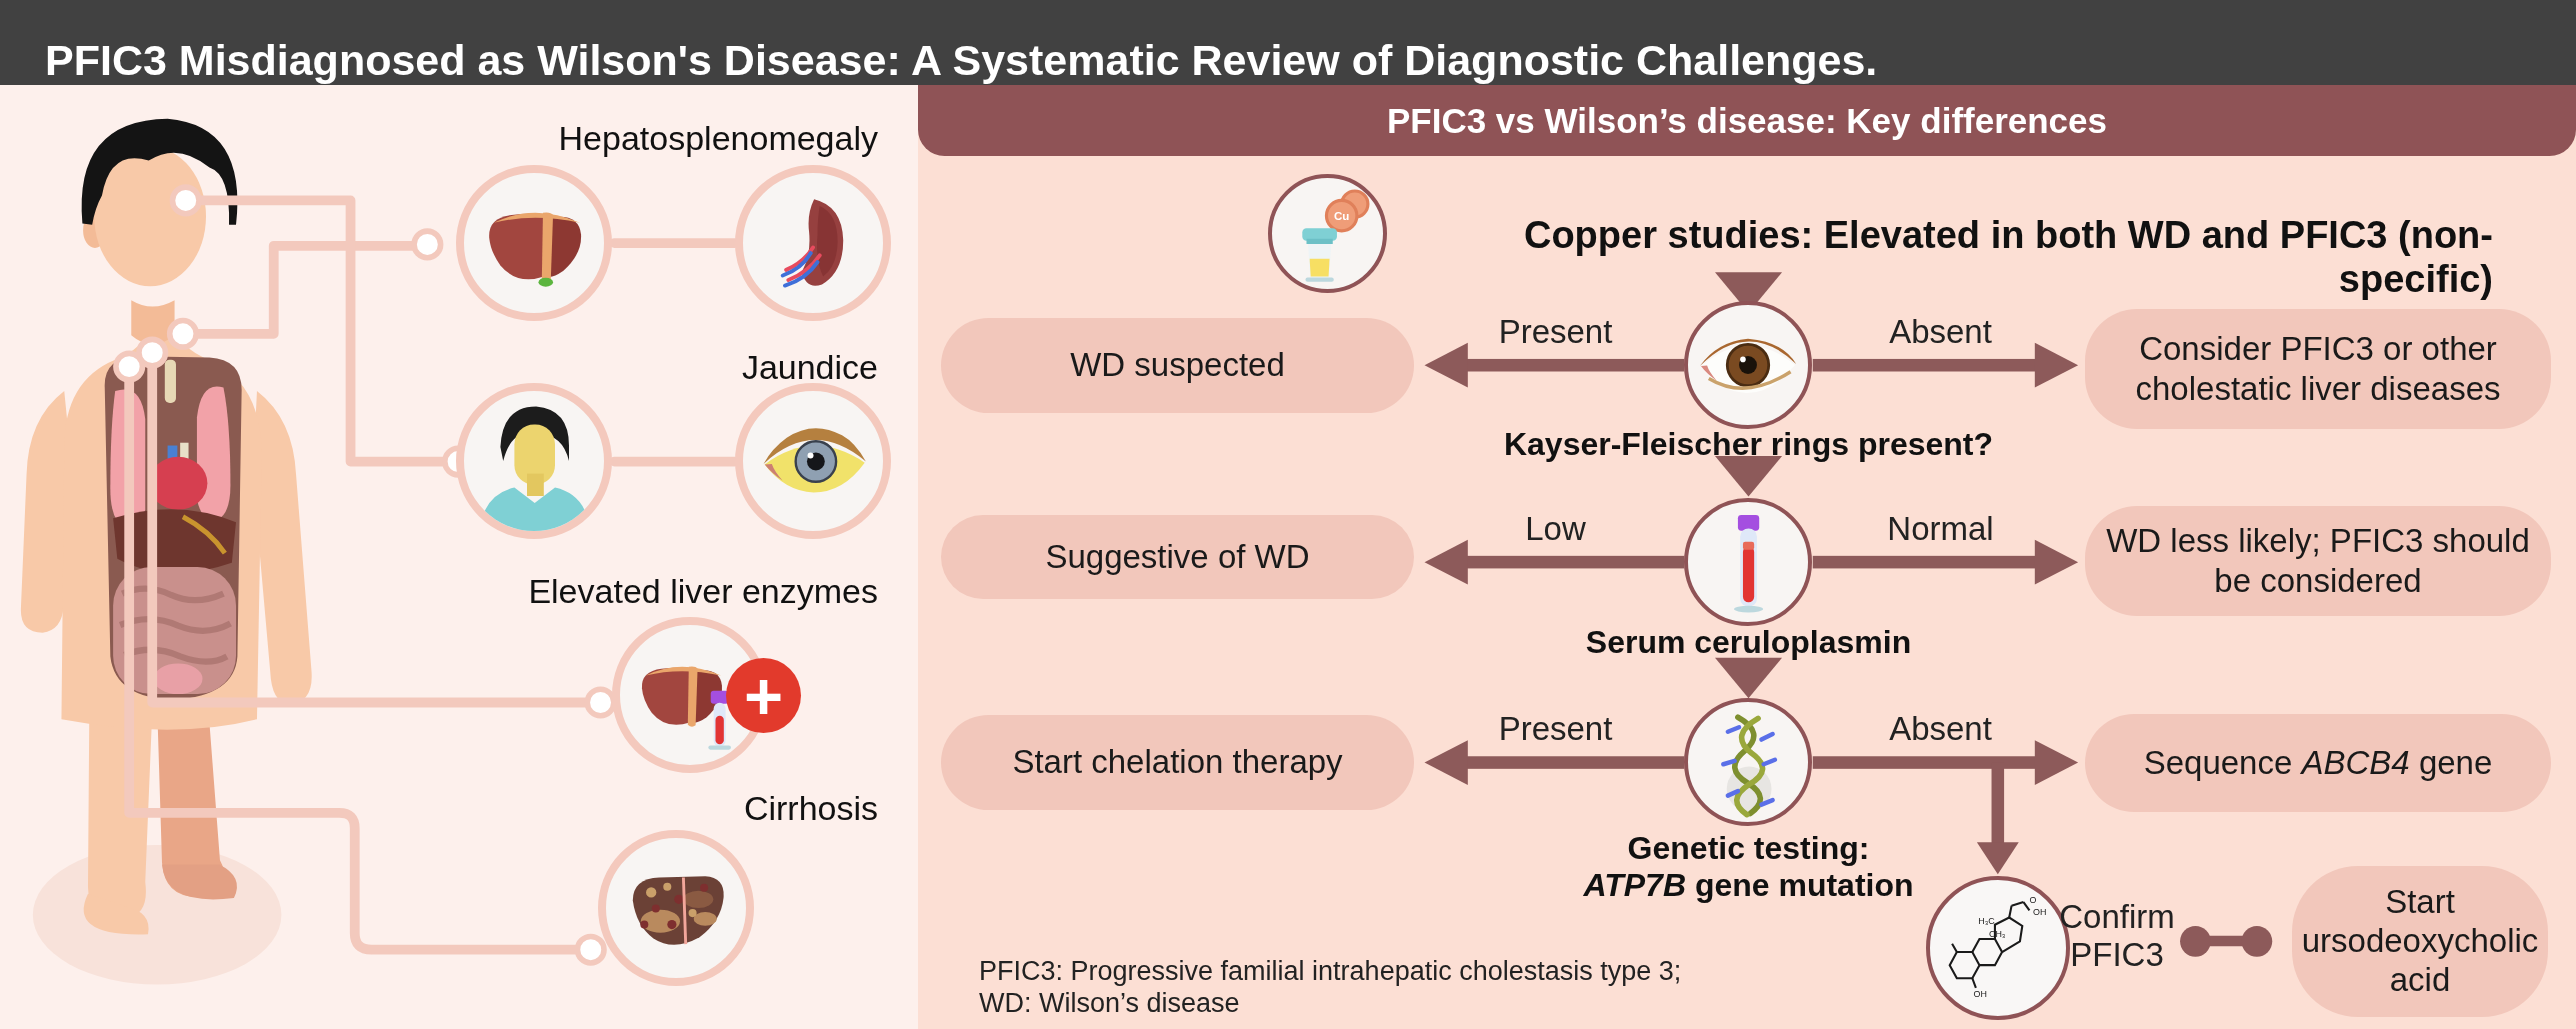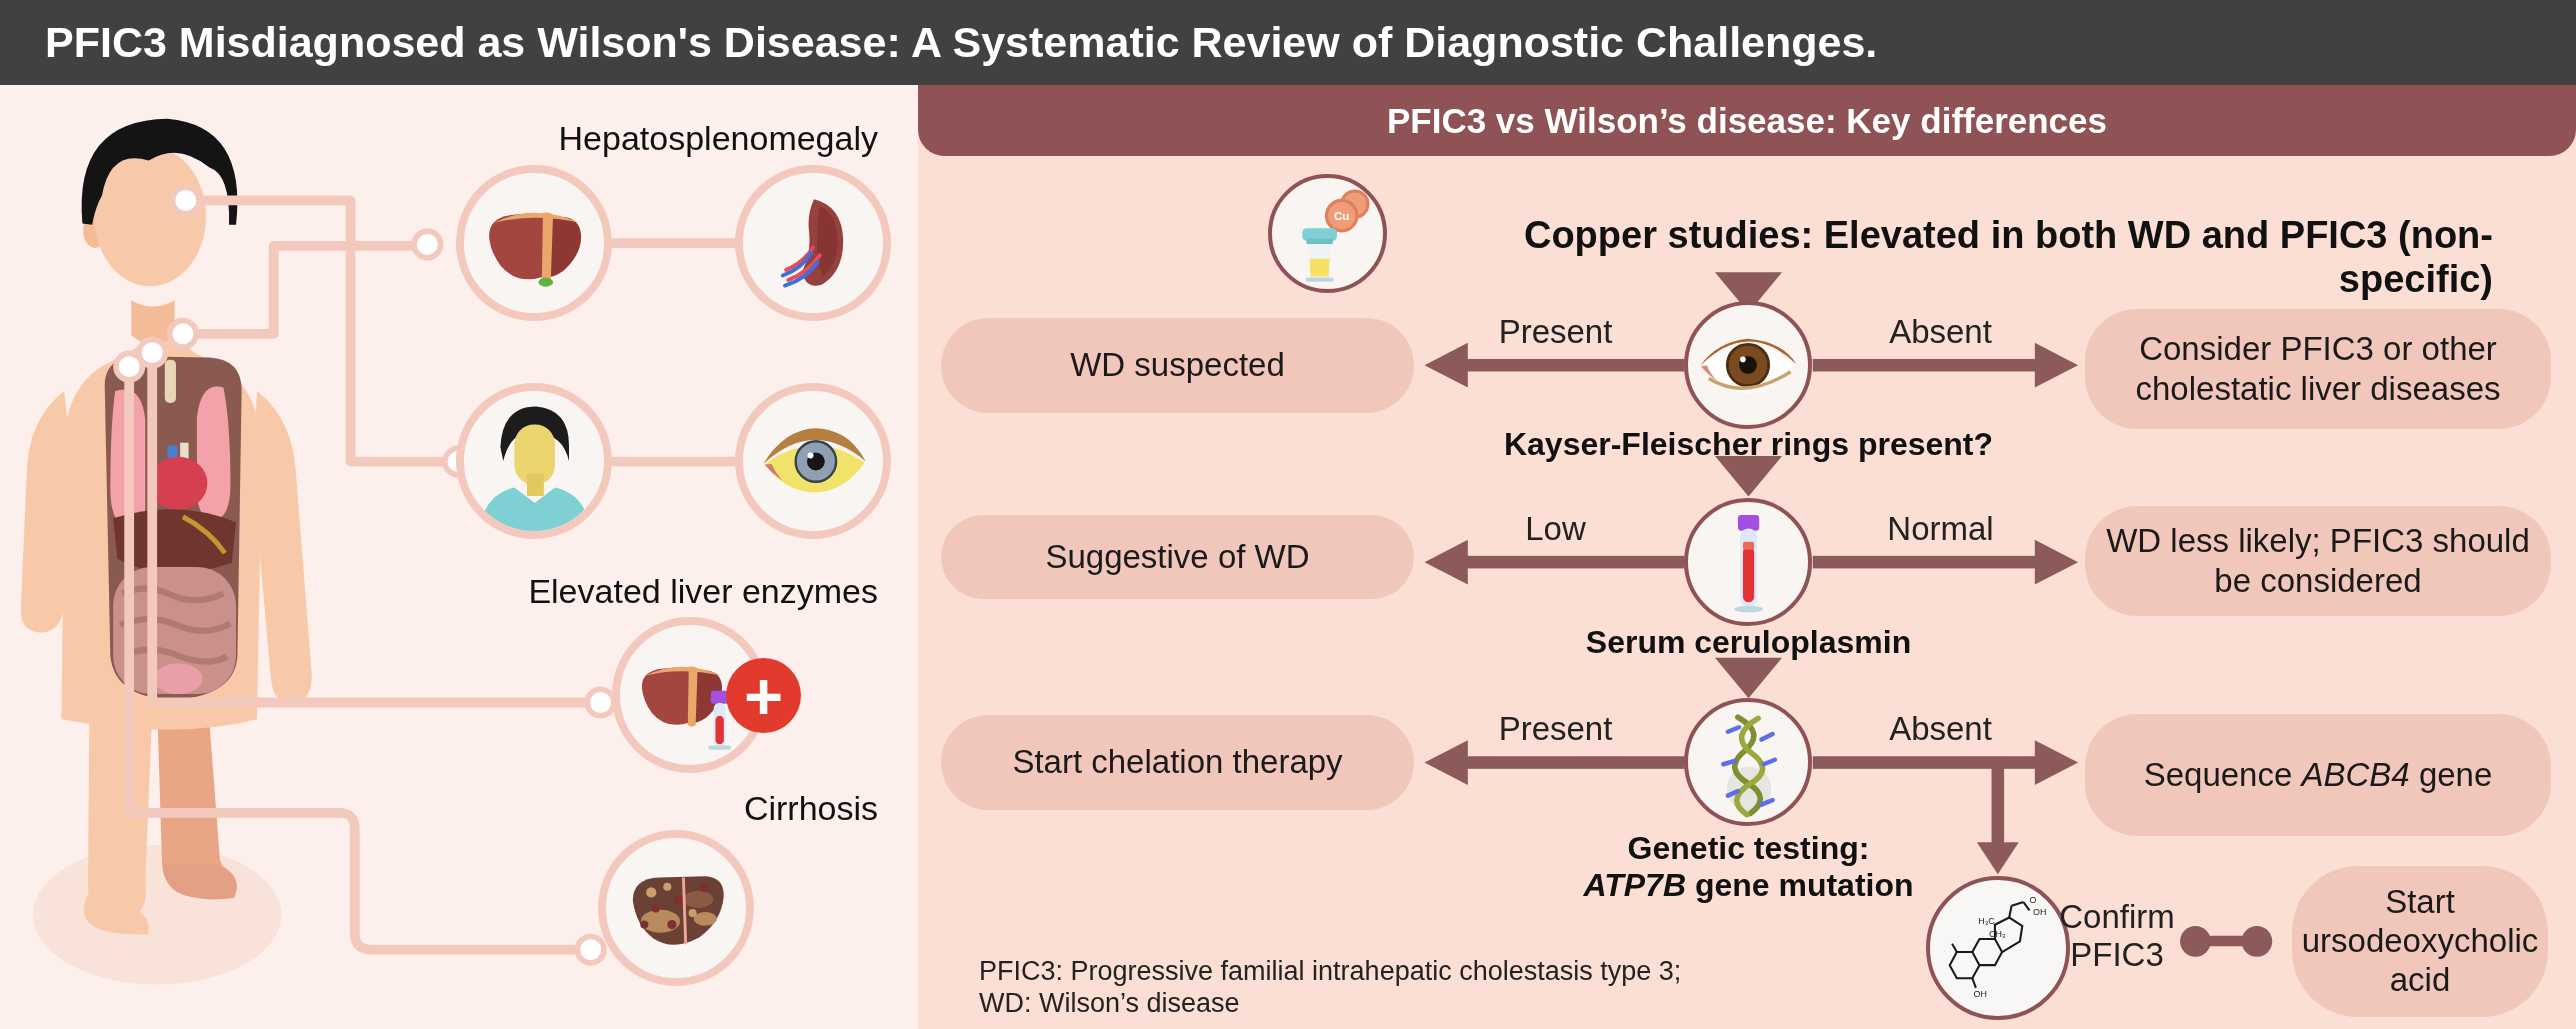--- a/index.html
+++ b/index.html
@@ -1,20 +1,20 @@
 <!DOCTYPE html>
 <html style="font-size:11.2px"><head>
 <meta charset="utf-8">
 <style>
   html,body{margin:0;padding:0;background:#fff;}
   #canvas{position:relative;width:2576px;height:1030px;overflow:hidden;
           font-family:"Liberation Sans", sans-serif;color:#1a1a1a;}
   .abs{position:absolute;}
   #titlebar{left:0;top:0;width:2576px;height:85px;background:#414141;
-            display:flex;align-items:center;}
+            display:flex;align-items:flex-end;}
   #titlebar .t{color:#ffffff;font-size:43px;font-weight:bold;padding-left:45px;white-space:nowrap;}
   #left-panel{left:0;top:85px;width:918px;height:945px;background:#fdf0ec;}
   #right-panel{left:918px;top:85px;width:1658px;height:945px;background:#fcdfd4;}
   #flow-header{left:918px;top:85px;width:1658px;height:71px;background:#8f5356;
                border-radius:0 0 26.5px 26.5px;display:flex;align-items:center;justify-content:center;}
   #flow-header .t{color:#fff;font-size:35px;font-weight:bold;}
   .section-label{font-size:34px;color:#111;text-align:right;}
   .pill{background:#f2c7bb;border-radius:52px;display:flex;flex-direction:column;
         align-items:center;justify-content:center;text-align:center;
         font-size:33px;color:#1a1a1a;line-height:1.22;}
@@ -110,20 +110,21 @@
       <circle cx="3144" cy="1348" r="22"></circle>
         <circle cx="3232" cy="1348" r="22"></circle>
     </g>
   </svg>
 
   <div class="abs" id="titlebar">
     <div class="t">PFIC3 Misdiagnosed as Wilson's Disease: A Systematic Review of Diagnostic Challenges.</div>
   </div>
 
   <div class="abs section-label" style="left:459px;top:119px;width:419px;">Hepatosplenomegaly</div>
+  <div class="abs section-label" style="left:459px;top:348px;width:419px;">Jaundice</div>
   <div class="abs section-label" style="left:459px;top:572px;width:419px;">Elevated liver enzymes</div>
   <div class="abs section-label" style="left:459px;top:789px;width:419px;">Cirrhosis</div>
 
   <div class="abs circle-icon left-circle" style="left:456px;top:165px;">
     <svg width="112" height="112" viewBox="0 0 200 200">
       <path d="M 20 90 Q 18 55 60 50 Q 112 44 122 55 L 118 160 Q 70 176 40 140 Q 22 115 20 90 Z" fill="#a2463f"></path>
       <path d="M 128 55 Q 180 46 184 85 Q 186 120 152 150 Q 133 163 124 160 L 126 57 Z" fill="#8d3832"></path>
       <path d="M 116 46 Q 130 44 134 50 L 130 166 Q 122 172 114 165 Z" fill="#eaa66b"></path>
       <path d="M 28 64 Q 100 28 182 64 Q 100 46 28 64 Z" fill="#eaa66b"></path>
       <ellipse cx="121" cy="170" rx="13" ry="8" fill="#5cb53e"></ellipse>
@@ -266,21 +267,21 @@
         <path d="M 64 46 L 84 38"></path>
           <path d="M 124 60 L 144 50"></path>
         <path d="M 56 104 L 76 98"></path>
           <path d="M 128 104 L 148 96"></path>
         <path d="M 64 160 L 82 152"></path>
           <path d="M 124 176 L 144 168"></path>
       </g>
     </svg>
   </div>
   <div class="abs branch-label" style="left:1836px;top:710px;width:209px;">Absent</div>
-  <div class="abs pill" style="left:2085px;top:714px;width:466px;height:122px;">
+  <div class="abs pill" style="left:2085px;top:714px;width:466px;height:98px;">
     <div><span>Sequence </span><i>ABCB4</i><span> gene</span></div>
   </div>
   <div class="abs qlabel" style="left:1469px;top:830px;width:559px;">Genetic testing:</div>
   <div class="abs qlabel" style="left:1469px;top:867px;width:559px;"><i>ATP7B</i><span> gene mutation</span></div>
 
   <div class="abs circle-icon" style="left:1926px;top:876px;width:144px;height:144px;border:4.9px solid #8f5356;background:#f9f7f6;">
     <svg width="119" height="119" viewBox="0 0 200 200">
       <g stroke="#1a1a1a" stroke-width="3.5" fill="none">
         <path d="M 30 150 L 18 128 L 30 106 L 56 106 L 68 128 L 56 150 Z"></path>
         <path d="M 56 106 L 68 84 L 94 84 L 106 106 L 94 128 L 68 128"></path>

